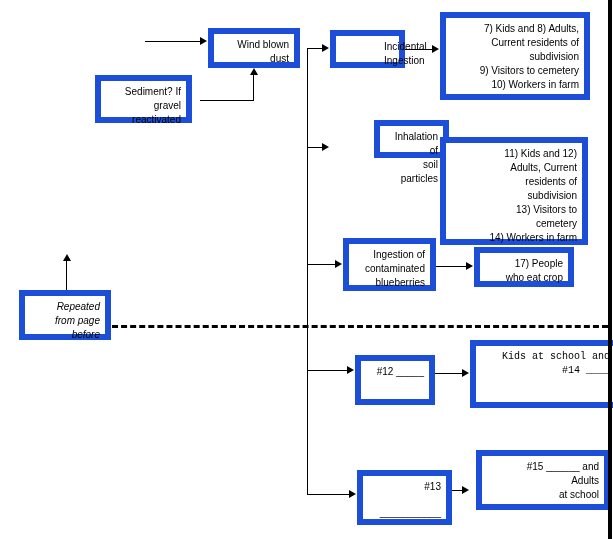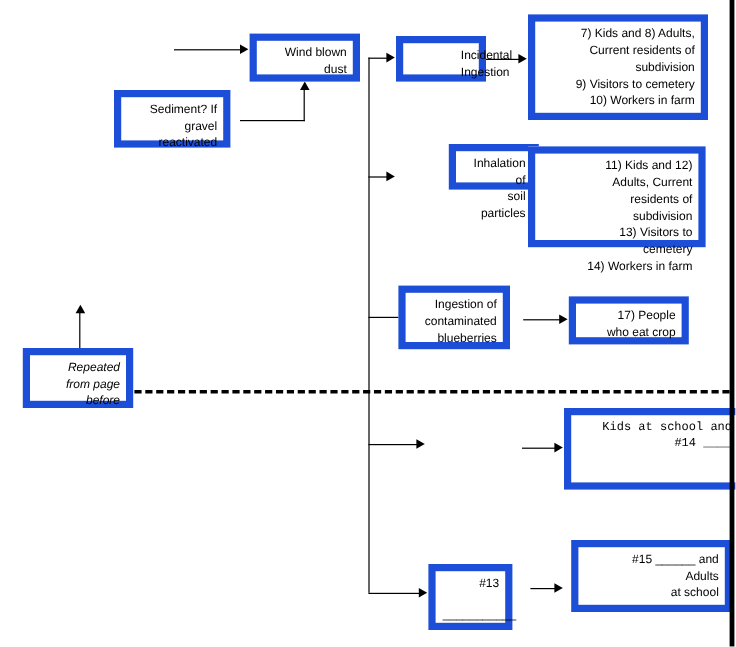--- a/index.html
+++ b/index.html
@@ -121,46 +121,47 @@
 gravel
 reactivated</div>
 
   <div class="box" style="left:330px; top:30px; width:75px; height:38px;padding-left:48px;">Incidental
 Ingestion</div>
 
   <div class="box" style="left:330px; top:120px; width:75px; height:38px;margin-left:44px;">Inhalation of
 soil
 particles</div>
 
-  <div class="box" style="left:332px; top:238px; width:93px; height:53px;">Ingestion of
+  <div class="box" style="left:343px; top:238px; width:93px; height:53px;">Ingestion of
 contaminated
 blueberries</div>
 
   <div class="box" style="left:440px; top:12px; width:150px; height:88px;">7) Kids and 8) Adults,
 Current residents of
 subdivision
 9) Visitors to cemetery
 10) Workers in farm</div>
 
-  <div class="box" style="left:440px; top:122px; width:148px; height:84px;">11) Kids and 12)
+  <div class="box" style="left:440px; top:137px; width:148px; height:108px;">11) Kids and 12)
 Adults, Current
 residents of
 subdivision
 13) Visitors to
 cemetery
 14) Workers in farm</div>
 
   <div class="box" style="left:474px; top:247px; width:100px; height:40px;">17) People
 who eat crop</div>
 
+  <div class="box" style="left:355px; top:355px; width:80px; height:50px;">#12 _____</div>
 
   <div class="box" style="left:470px; top:340px; width:151px; height:68px;font-family:Liberation Mono, monospace;">Kids at school and
 #14 ____</div>
 
-  <div class="box" style="left:357px; top:470px; width:70px; height:55px; line-height:13px;">#13
+  <div class="box" style="left:357px; top:470px; width:95px; height:55px; line-height:13px;">#13
 
 ___________</div>
 
   <div class="box" style="left:476px; top:450px; width:134px; height:60px;padding-left:44px;">#15 ______ and Adults
 at school</div>
 
   <div class="box" style="left:19px; top:290px; width:92px; height:50px;font-style:italic;">Repeated
 from page
 before</div>
 

